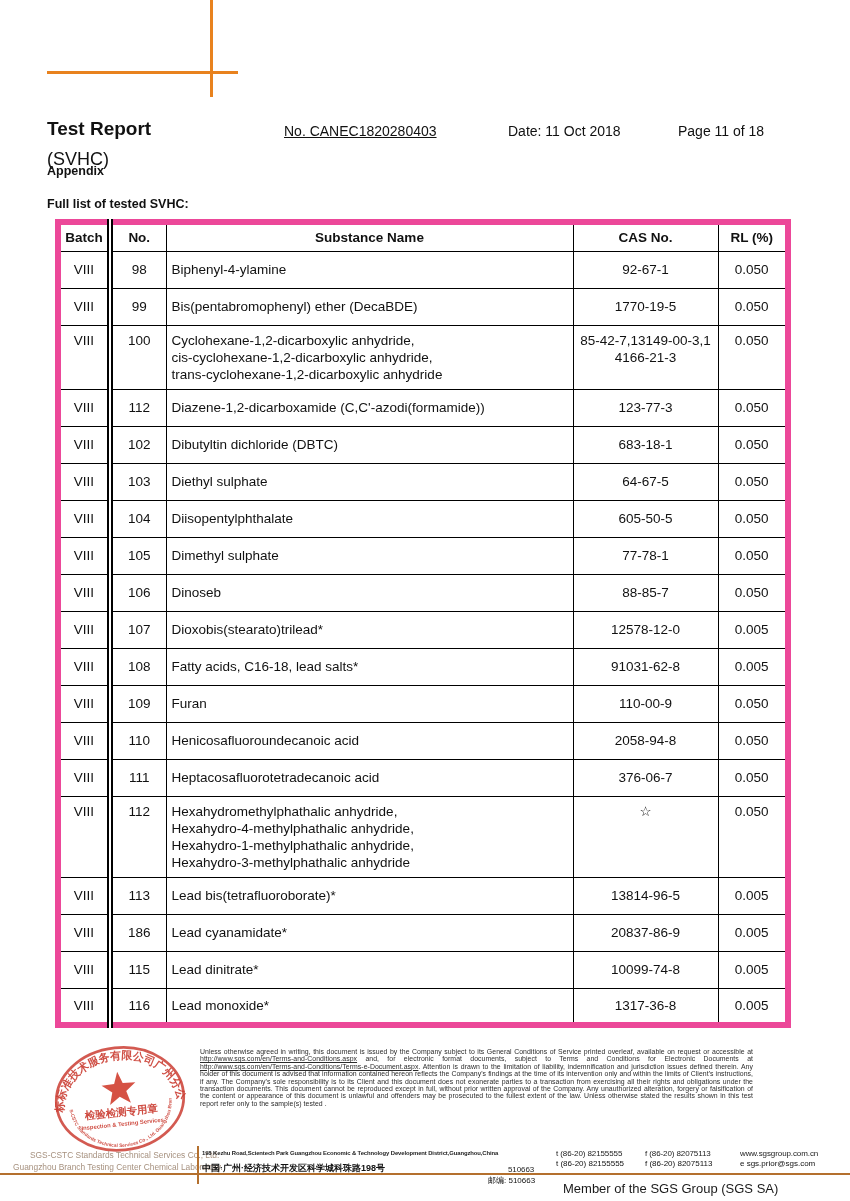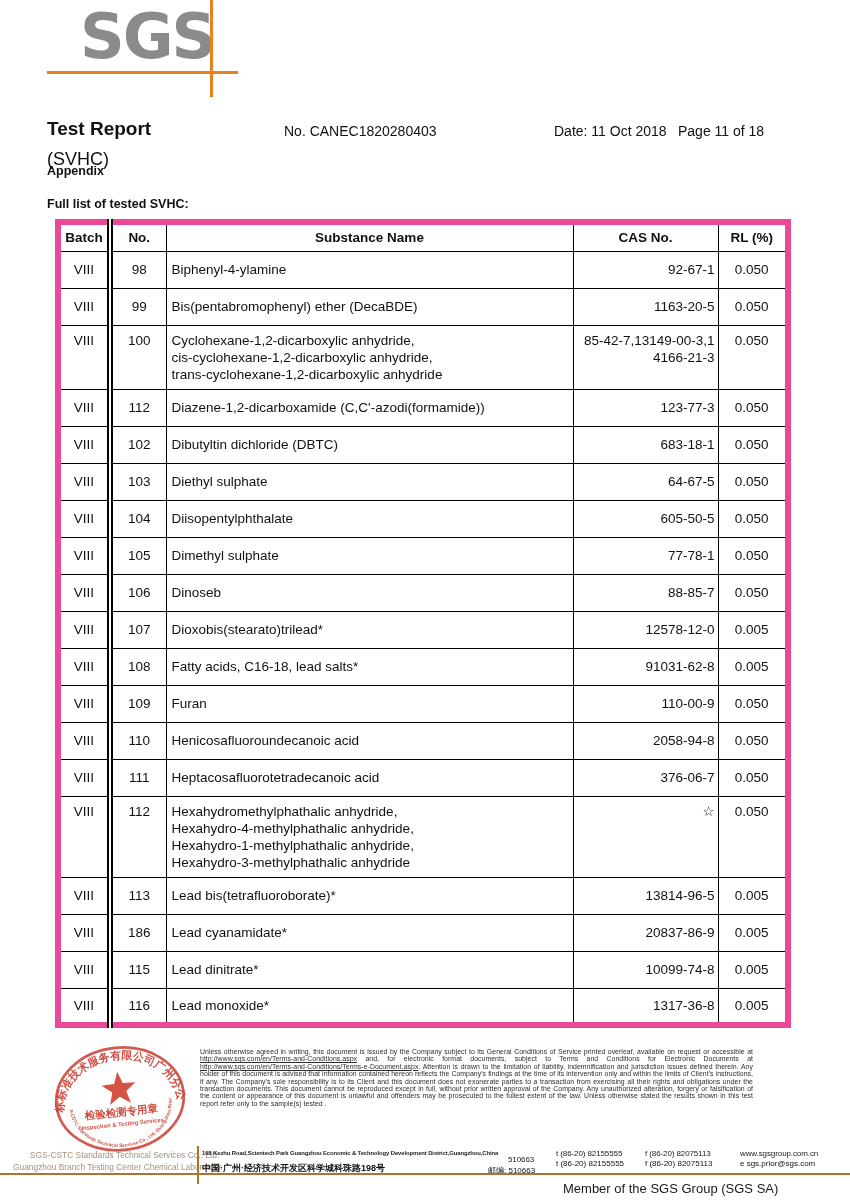--- a/index.html
+++ b/index.html
@@ -9,73 +9,72 @@
 
   
   .logo-text { position:absolute; left:80px; top:0px; font-size:62px; font-weight:700;
                letter-spacing:-2px; color:var(--logo-gray); font-family:"DejaVu Sans", sans-serif; }
   .logo-hline { position:absolute; left:47px; top:71px; width:191px; height:3px; background:var(--accent-orange); }
   .logo-vline { position:absolute; left:210px; top:0px; width:3px; height:97px; background:var(--accent-orange); }
 
   
   .title    { position:absolute; left:47px; top:118px; font-size:19px; font-weight:700; }
   .subtitle { position:absolute; left:47px; top:149px; font-size:18px; font-weight:400; }
-  .report-no { position:absolute; left:284px; top:123px; font-size:14px; }
-  .report-date { position:absolute; left:508px; top:123px; font-size:14px;margin-left:46px; }
+  .report-no { position:absolute; left:284px; top:123px; font-size:14px;text-decoration:underline; }
+  .report-date { position:absolute; left:508px; top:123px; font-size:14px; }
   .report-page { position:absolute; left:678px; top:123px; font-size:14px; }
   .appendix { position:absolute; left:47px; top:164px; font-size:12.5px; font-weight:700; }
   .caption  { position:absolute; left:47px; top:197px; font-size:12.5px; font-weight:700; }
 
   
   table.svhc { position:absolute; left:55px; top:219px; width:730px;
                border-collapse:collapse; table-layout:fixed; border:6px solid #ec4899; }
   table.svhc col.c-batch{width:52px} table.svhc col.c-no{width:56px}
   table.svhc col.c-sub{width:407px} table.svhc col.c-cas{width:145px} table.svhc col.c-rl{width:70px}
   table.svhc th, table.svhc td { border:1px solid #000; font-size:13.5px; text-align:center;
                vertical-align:middle; padding:2px 3px; line-height:17px; }
   table.svhc th { height:29px; font-weight:700; }
   table.svhc td { height:37px; }
   table.svhc td.sub { text-align:left; padding-left:5px; white-space:pre-line;margin-left:28px; }
-  table.svhc td.cas { white-space:pre-line;text-align:right; }
+  table.svhc td.cas { white-space:pre-line; }
   table.svhc th.h-no, table.svhc td.b-no { border-left:6px double #000; }
   table.svhc tr.tall td { vertical-align:top; padding-top:6px; padding-bottom:6px; }
 
   
   .company-l1 { position:absolute; left:30px; top:1150px; font-size:8.4px; color:#a6917f; }
   .company-l2 { position:absolute; left:13px; top:1162px; font-size:8.4px; color:#a6917f; }
 
   .disclaimer { position:absolute; left:200px; top:1048px; width:553px; font-size:6.9px;
                 line-height:7.4px; text-align:justify; color:#2b2b2b; letter-spacing:0.05px; }
   .u { text-decoration:underline; }
   .attention { position:absolute; left:200px; top:1117px; width:553px; font-size:7.2px;
                line-height:7.8px; font-weight:700; color:var(--accent-orange); }
 
   .addr-line { position:absolute; left:0; width:850px; height:11px; }
   .addr-line-1 { top:1148px; font-size:5.9px; font-weight:700; color:#222; letter-spacing:-0.1px; }
   .addr-line-2 { top:1158px; font-size:9px;  font-weight:700; color:#111; }
   .addr-line span { position:absolute; white-space:nowrap; }
   .a-main { left:202px; top:2px; }
   .addr-line-2 .a-main { top:4px; }
-  .a-zip  { left:508px; top:7px; font-size:8px; font-weight:400; }
+  .a-zip  { left:508px; top:17px; font-size:8px; font-weight:400; }
   .a-tel  { left:556px; top:1px; font-size:8px; font-weight:400; }
   .a-fax  { left:645px; top:1px; font-size:8px; font-weight:400; }
   .a-end  { left:740px; top:1px; font-size:8px; font-weight:400; }
   .addr-vbar { position:absolute; left:197px; top:1146px; width:2px; height:38px; background:var(--rule-brown); }
 
   .bottom-rule { position:absolute; left:0; top:1173px; width:850px; height:2px; background:var(--rule-brown); }
   .member { position:absolute; left:563px; top:1181px; font-size:13px; color:#1a1a1a; }
 
   .stamp { position:absolute; left:52px; top:1044px; opacity:0.9; }
 </style>
 </head>
 <body>
 
 <div class="page">
 
-  <div class="logo-text">SGS</div>
   <div class="logo-hline"></div>
   <div class="logo-vline"></div>
 
   <div class="title">Test Report</div>
   <div class="subtitle">(SVHC)</div>
   <div class="report-no">No. CANEC1820280403</div>
   <div class="report-date">Date: 11 Oct 2018</div>
   <div class="report-page">Page 11 of 18</div>
   <div class="appendix">Appendix</div>
   <div class="caption">Full list of tested SVHC:</div>
@@ -102,21 +101,21 @@
       <td>VIII</td>
       <td class="b-no">98</td>
       <td class="sub">Biphenyl-4-ylamine</td>
       <td class="cas">92-67-1</td>
       <td>0.050</td>
     </tr>
         <tr>
       <td>VIII</td>
       <td class="b-no">99</td>
       <td class="sub">Bis(pentabromophenyl) ether (DecaBDE)</td>
-      <td class="cas">1163-20-5</td>
+      <td class="cas">1770-19-5</td>
       <td>0.050</td>
     </tr>
         <tr class="tall">
       <td>VIII</td>
       <td class="b-no">100</td>
       <td class="sub">Cyclohexane-1,2-dicarboxylic anhydride,
 cis-cyclohexane-1,2-dicarboxylic anhydride,
 trans-cyclohexane-1,2-dicarboxylic anhydride</td>
       <td class="cas">85-42-7,13149-00-3,1
 4166-21-3</td>

